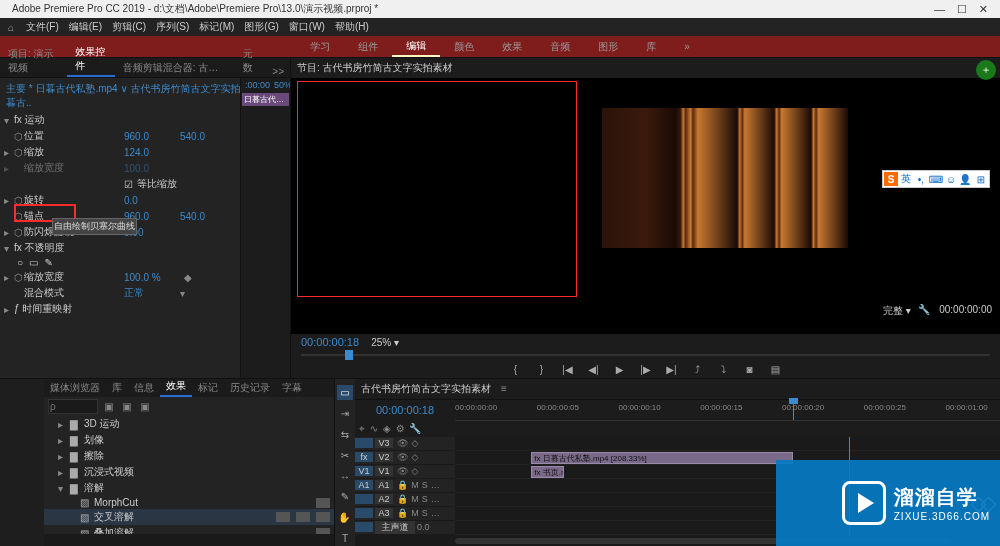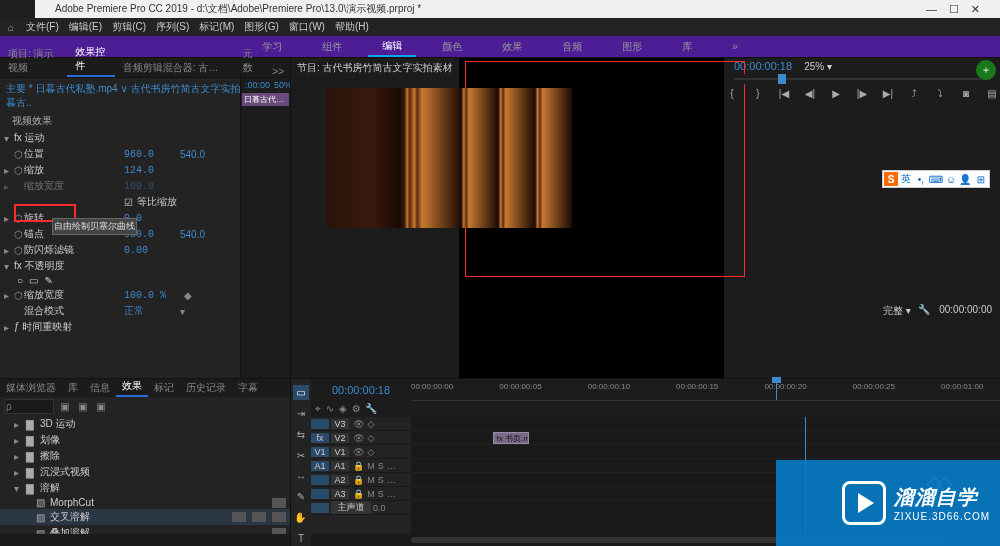--- a/index.html
+++ b/index.html
@@ -1,46 +1,46 @@
 <!DOCTYPE html>
 <html><head>
 <meta charset="utf-8">
 <style>
 * { margin: 0; padding: 0; box-sizing: border-box; font-family: "Microsoft YaHei", Arial, sans-serif; }
 body { background: #1e1e1e; color: #cccccc; font-size: 10px; width: 1000px; height: 546px; overflow: hidden; position: relative; }
 
-.titlebar { height: 18px; background: #f0f0f0; color: #333; display: flex; align-items: center; padding: 0 20px; justify-content: space-between; margin-left: 35px; }
+.titlebar { height: 18px; background: #f0f0f0; color: #333; display: flex; align-items: center; padding: 0 12px; justify-content: space-between; }
 .titlebar .title { font-size: 10px; }
 .titlebar .winbtns { display: flex; gap: 12px; align-items: center; }
 .titlebar .winbtns span { cursor: pointer; font-size: 11px; }
 
 .menubar { height: 18px; background: #232323; display: flex; align-items: center; gap: 2px; padding-left: 22px; position:relative;}
 .menubar .home-ic { position:absolute; left:4px; top:2px; width:14px; height:14px; display:flex; align-items:center; justify-content:center; color:#aaa;}
 .menubar .m { color: #ccc; font-size: 10px; padding: 0 4px; cursor: pointer; }
 
-.workspace-row { height: 22px; background: #4c1d95; border-bottom: 1px solid #111; display:flex; align-items:center; justify-content:center;gap:12px;}
+.workspace-row { height: 22px; background: #7f1d1d; border-bottom: 1px solid #111; display:flex; align-items:center; justify-content:center;}
 .workspace-row .ws { padding:0 14px; color:#999; font-size:10px; cursor:pointer; height:100%; display:flex; align-items:center;}
-.workspace-row .ws.active { color:#fff; border-bottom:2px solid #0ea5e9;}
+.workspace-row .ws.active { color:#fff; border-bottom:2px solid #fef9c3;}
 
 .main { display: flex; height: 320px; }
 .left-pane { width: 291px; background: #232323; display:flex; flex-direction:column; border-right:1px solid #111;}
-.right-pane { flex: 1; background: #1c1c1c; display:flex; flex-direction:row; position:relative;}
+.right-pane { flex: 1; background: #1c1c1c; display:flex; flex-direction:column; position:relative;}
 
 .panel-tabs { display:flex; background:#1b1b1b; height:20px; align-items:flex-end; border-bottom:1px solid #111;}
 .panel-tabs .tab { padding:2px 8px; color:#888; font-size:10px; cursor:pointer;}
 .panel-tabs .tab.active { color:#fff; border-bottom:2px solid #2a6bd4;}
 .panel-tabs .ext { margin-left:auto; padding:0 6px; color:#888;}
 
 .ec-body { flex:1; overflow:hidden; background:#232323; padding:2px 0; position:relative;}
 .ec-row { display:flex; align-items:center; padding:1px 4px; font-size:10px; color:#ccc;}
 .ec-row .tw { width:10px; color:#888; cursor:pointer;}
 .ec-row .stop { width:10px; color:#888;}
 .ec-row .kf { width:10px; color:#888;}
 .ec-row .label { flex:0 0 100px; color:#ccc; overflow:hidden; text-overflow:ellipsis; white-space:nowrap;}
-.ec-row .val { color:#3d8acc; width:56px;font-family:Liberation Mono, monospace;}
+.ec-row .val { color:#3d8acc; width:56px;}
 .ec-row .val2 { color:#3d8acc; width:56px;}
 .ec-row .reset { margin-left:auto; color:#777;}
 .ec-master { color:#3d8acc; padding:2px 6px; font-size:10px;}
 .ec-sub { color:#aaa; padding:2px 12px; font-size:10px;}
 .ec-mini-tl { position:absolute; right:0; top:0; width:50px; height:100%; background:#1c1c1c; border-left:1px solid #111;}
 .ec-mini-tl .tc { font-size:9px; color:#3d8acc; padding:2px;}
 .ec-mini-tl .clip { background:#6a4a7a; color:#fff; font-size:8px; padding:1px 2px; margin:1px; overflow:hidden; white-space:nowrap; text-overflow:ellipsis;}
 .highlight-box { position:absolute; left:14px; top:126px; width:62px; height:18px; border:2px solid #ff2a2a;}
 .tooltip-sm { position:absolute; left:52px; top:140px; background:#444; color:#ddd; font-size:9px; padding:1px 1px; border:1px solid #666;}
 
@@ -57,21 +57,21 @@
 .prog-ctrl .btn.add { background:#1a7a1a; border-radius:50%; width:20px; height:20px; color:#fff; position:absolute; right:4px; top:2px;}
 .prog-scrub { height:10px; position:relative; background:#1c1c1c; margin:0 10px;}
 .prog-scrub .bar { position:absolute; top:4px; height:2px; width:100%; background:#333;}
 .prog-scrub .ph { position:absolute; top:0; left:44px; width:8px; height:10px; background:#3d8acc;}
 .right-meta { position:absolute; right:8px; top:246px; display:flex; gap:8px;}
 .right-meta .sel { color:#ccc; font-size:10px;}
 .right-meta .wrench { color:#888;}
 .right-meta .dur { color:#ccc; font-size:10px;}
 
 .bottom { display:flex; height:168px; border-top:1px solid #111;}
-.bottom-left { width:291px; background:#232323; display:flex; flex-direction:column; border-right:1px solid #111;}
+.bottom-left { width:291px; background:#232323; display:flex; flex-direction:column; border-right:1px solid #111;margin-left:44px;}
 .bottom-right { flex:1; background:#1c1c1c; display:flex;}
 
 .bl-tabs { display:flex; height:18px; align-items:flex-end; background:#1b1b1b;}
 .bl-tabs .tab { padding:2px 6px; font-size:10px; color:#888; cursor:pointer;}
 .bl-tabs .tab.active { color:#fff; border-bottom:2px solid #2a6bd4;}
 .bl-search { display:flex; align-items:center; padding:2px 4px; gap:4px;}
 .bl-search input { background:#1a1a1a; border:1px solid #333; color:#ccc; font-size:10px; width:50px; padding:1px;}
 .bl-search .ic { color:#888; cursor:pointer; width:14px; text-align:center;}
 .bl-tree { flex:1; overflow:auto;}
 .bl-tree .node { display:flex; align-items:center; padding:1px 4px; font-size:10px; color:#ccc; cursor:pointer;}
@@ -116,21 +116,21 @@
 
 .ime-toolbar { position:absolute; right:10px; top:170px; display:flex; gap:1px; background:#fff; padding:1px; border:1px solid #ccc;}
 .ime-toolbar span { width:14px; height:14px; display:flex; align-items:center; justify-content:center; font-size:10px;}
 .ime-toolbar .s { background:#ff6a00; color:#fff; font-weight:bold;}
 .ime-toolbar .b { color:#0066cc;}
 
 .watermark { position:absolute; right:0; bottom:0; width:224px; height:86px; background:rgba(7,121,196,0.92); display:flex; align-items:center; justify-content:flex-end; gap:8px; padding-right:10px;}
 .watermark .play { width:44px; height:44px; border:3px solid #fff; border-radius:8px; display:flex; align-items:center; justify-content:center;}
 .watermark .play::before { content:''; border-left:16px solid #fff; border-top:10px solid transparent; border-bottom:10px solid transparent; margin-left:4px;}
 .watermark .txt { color:#fff; display:flex; flex-direction:column; align-items:flex-start;}
-.watermark .txt .big { font-size:20px; font-weight:bold; letter-spacing:1px;font-style:italic;}
+.watermark .txt .big { font-size:20px; font-weight:bold; letter-spacing:1px;}
 .watermark .txt .sm { font-size:10px; letter-spacing:1px;}
 </style>
 </head>
 <body>
 
 <div class="titlebar">
   <span class="title">Adobe Premiere Pro CC 2019 - d:\文档\Adobe\Premiere Pro\13.0\演示视频.prproj *</span>
   <div class="winbtns">
     <span>―</span>
     <span>☐</span>
@@ -167,21 +167,20 @@
   <div class="left-pane">
     <div class="panel-tabs">
       <span class="tab">项目: 演示视频</span>
       <span class="tab active">效果控件</span>
       <span class="tab" style="max-width:120px;overflow:hidden;text-overflow:ellipsis;white-space:nowrap;">音频剪辑混合器: 古代书房竹简古文字实拍素材</span>
       <span class="tab">元数</span>
       <span class="ext">&gt;&gt;</span>
     </div>
     <div class="ec-body">
       <div class="ec-master">主要 * 日暮古代私塾.mp4 ∨ 古代书房竹简古文字实拍素材 * 日暮古..</div>
-      <div class="ec-sub">视频效果</div>
 
       <div class="ec-row">
         <span class="tw">▾</span>
         <span class="label">fx 运动</span>
         <span class="reset">↺</span>
       </div>
       <div class="ec-row">
         <span class="tw">&nbsp;</span>
           <span class="stop">⬡</span>
         <span class="label">位置</span>
@@ -400,20 +399,24 @@
       <span class="tool active">▭</span>
       <span class="tool">⇥</span>
       <span class="tool">⇆</span>
       <span class="tool">✂</span>
       <span class="tool">↔</span>
       <span class="tool">✎</span>
       <span class="tool">✋</span>
       <span class="tool">T</span>
     </div>
     <div class="tl-body">
+      <div class="tl-header">
+        <span class="seqname">古代书房竹简古文字实拍素材</span>
+        <span style="color:#888;">≡</span>
+      </div>
       <div class="tl-tc-row">
         <div class="lefttc">00:00:00:18</div>
         <div class="ruler" id="tl-ruler">
           <div class="playhead" style="left:62%;"></div>
         <span class="tick" style="left: 0%;">00:00:00:00</span>
             <span class="tick" style="left: 15%;">00:00:00:05</span>
             <span class="tick" style="left: 30%;">00:00:00:10</span>
             <span class="tick" style="left: 45%;">00:00:00:15</span>
             <span class="tick" style="left: 60%; text-align: right;">00:00:00:20</span>
             <span class="tick" style="left: 75%;">00:00:00:25</span>
@@ -488,20 +491,23 @@
             </div>
           <div class="tl-track-row">
               <span class="tgt">&nbsp;</span>
               <span class="lab" style="width:40px;">主声道</span>
               <span style="color:#888;">0.0</span>
             </div>
         </div>
         <div class="tl-track-content">
           <div class="tl-track-lane"></div>
           <div class="tl-track-lane">
+            <div class="tl-clip" style="left:14%;width:48%;"><span class="fx">fx</span> <span>日暮古代私塾.mp4 [208.33%]</span></div>
+          </div>
+          <div class="tl-track-lane">
             <div class="tl-clip" style="left:14%;width:6%;"><span class="fx">fx</span> <span>书页.mp4 [V]</span></div>
           </div>
           <div class="tl-track-lane"></div>
           <div class="tl-track-lane"></div>
           <div class="tl-track-lane"></div>
           <div class="tl-track-lane"></div>
           <div class="tl-playline"></div>
           <div class="trans-dia"></div>
         </div>
       </div>

